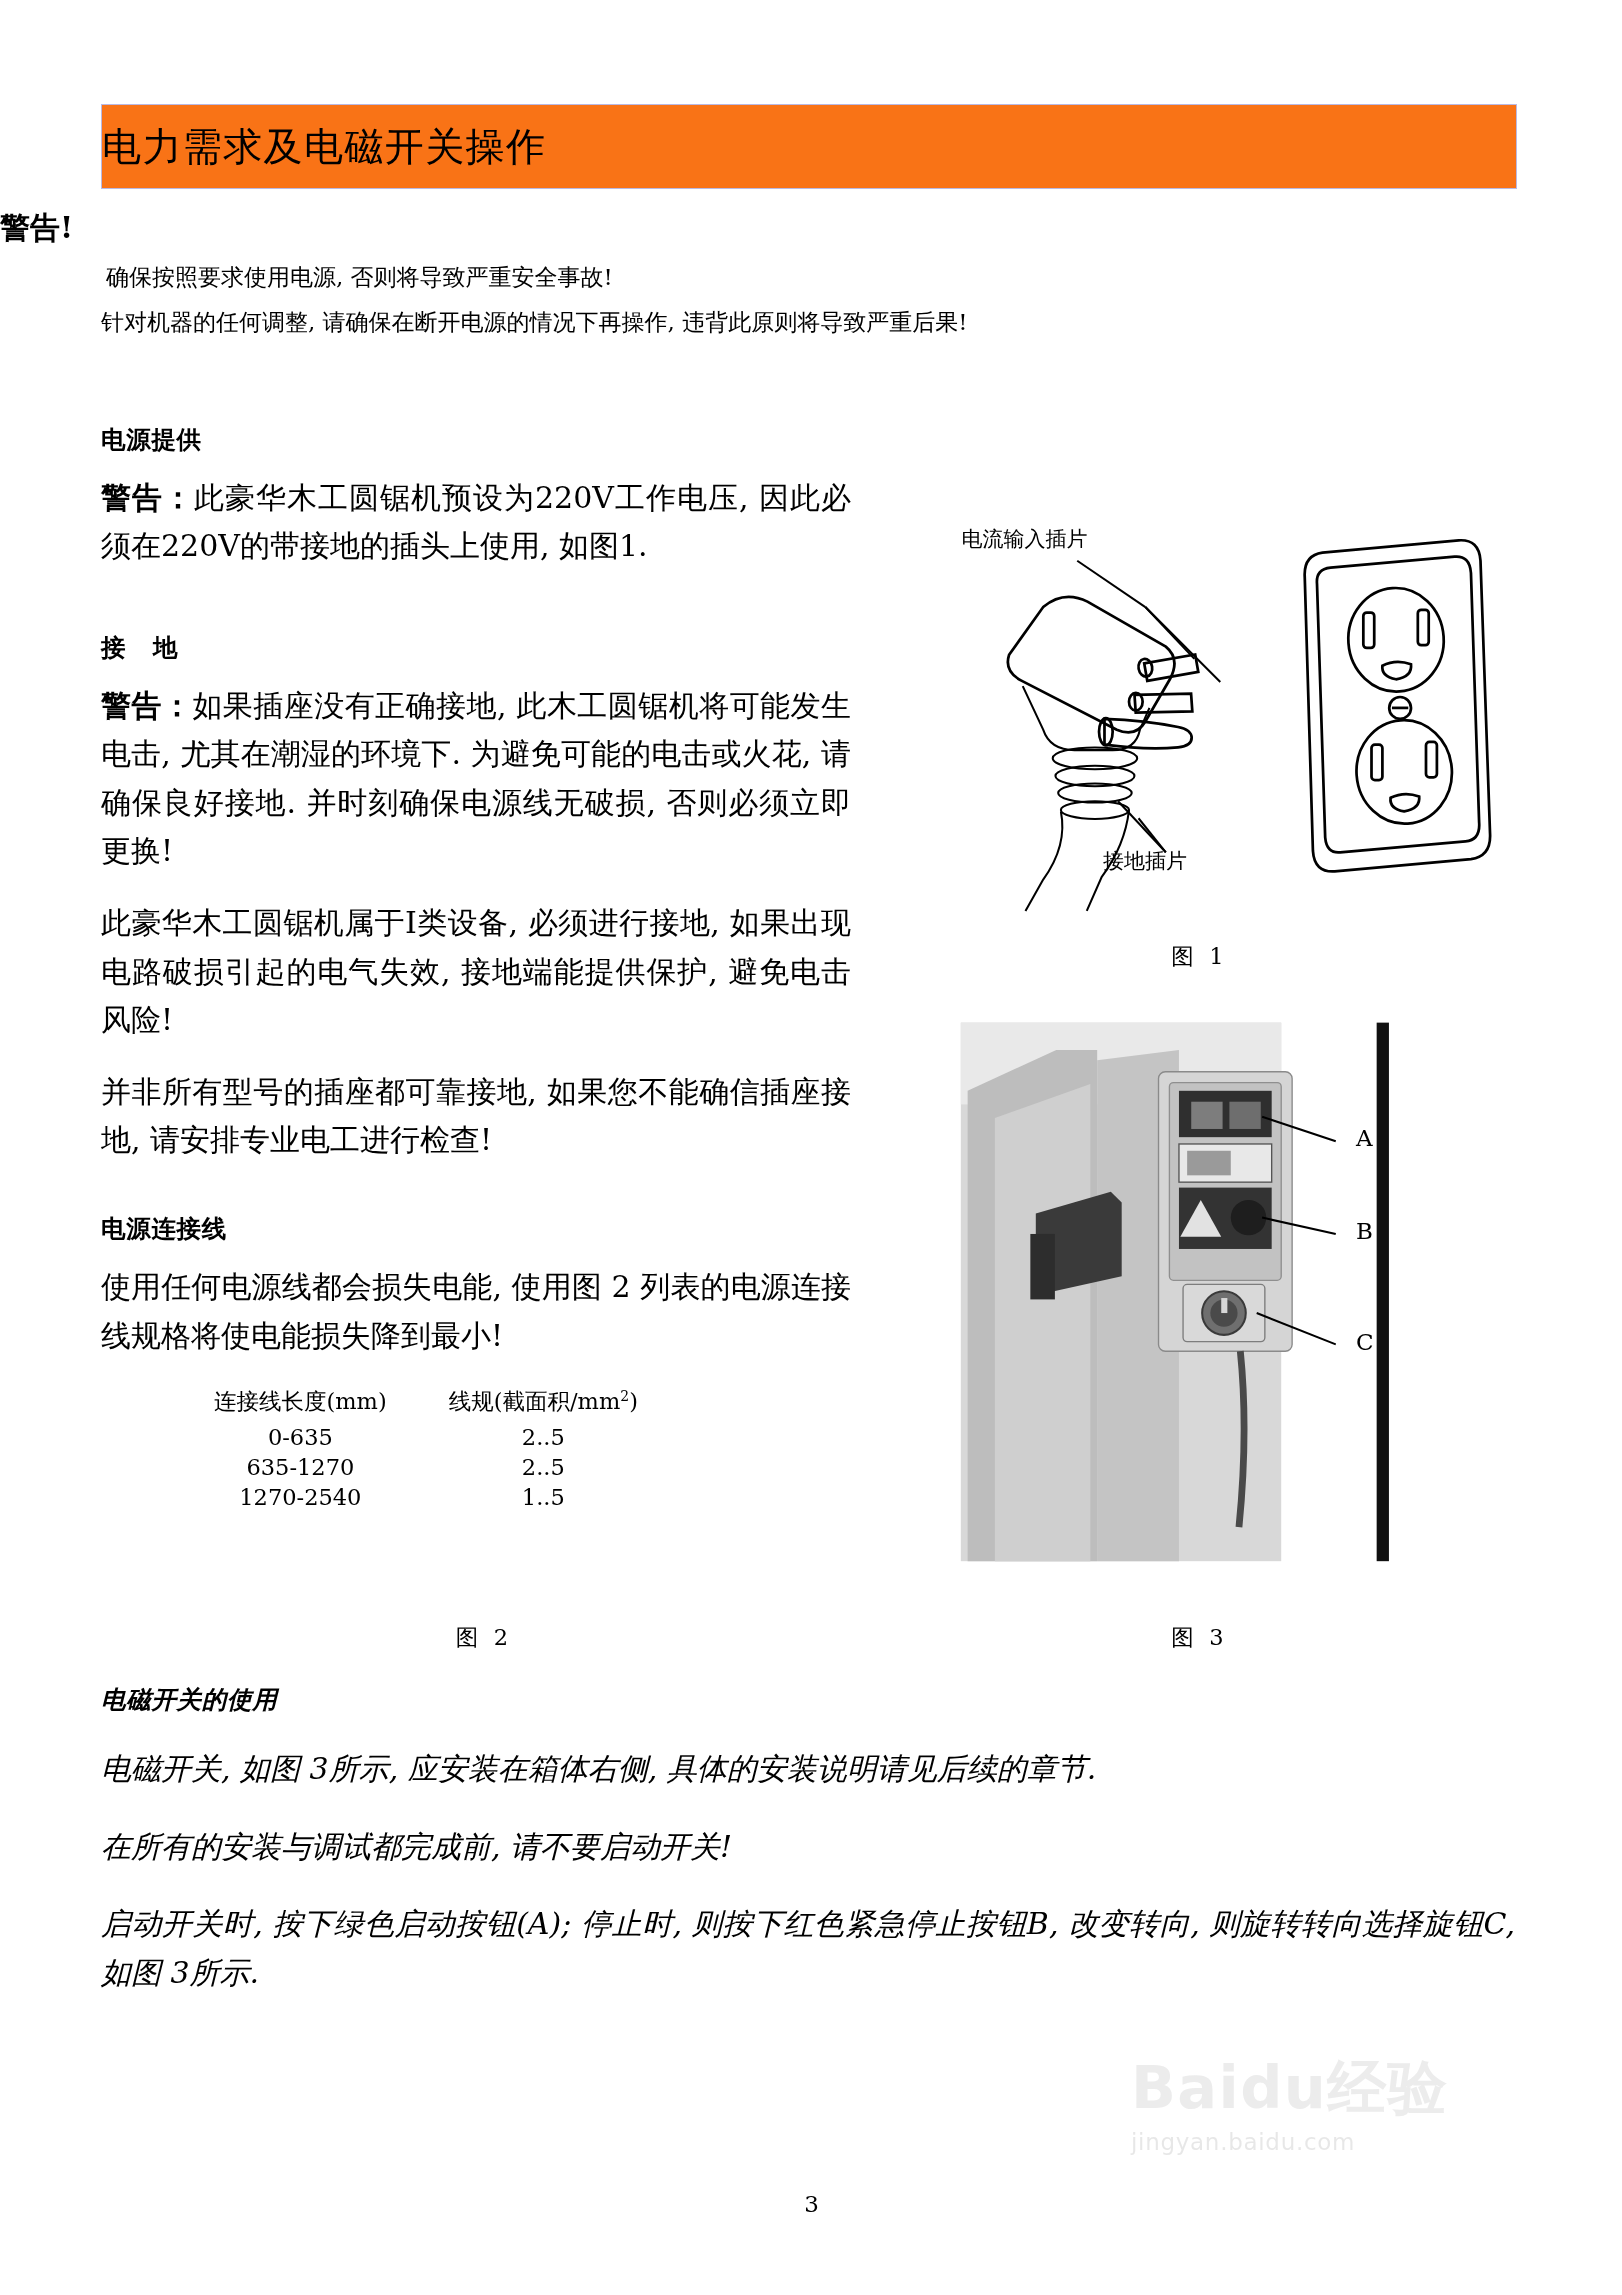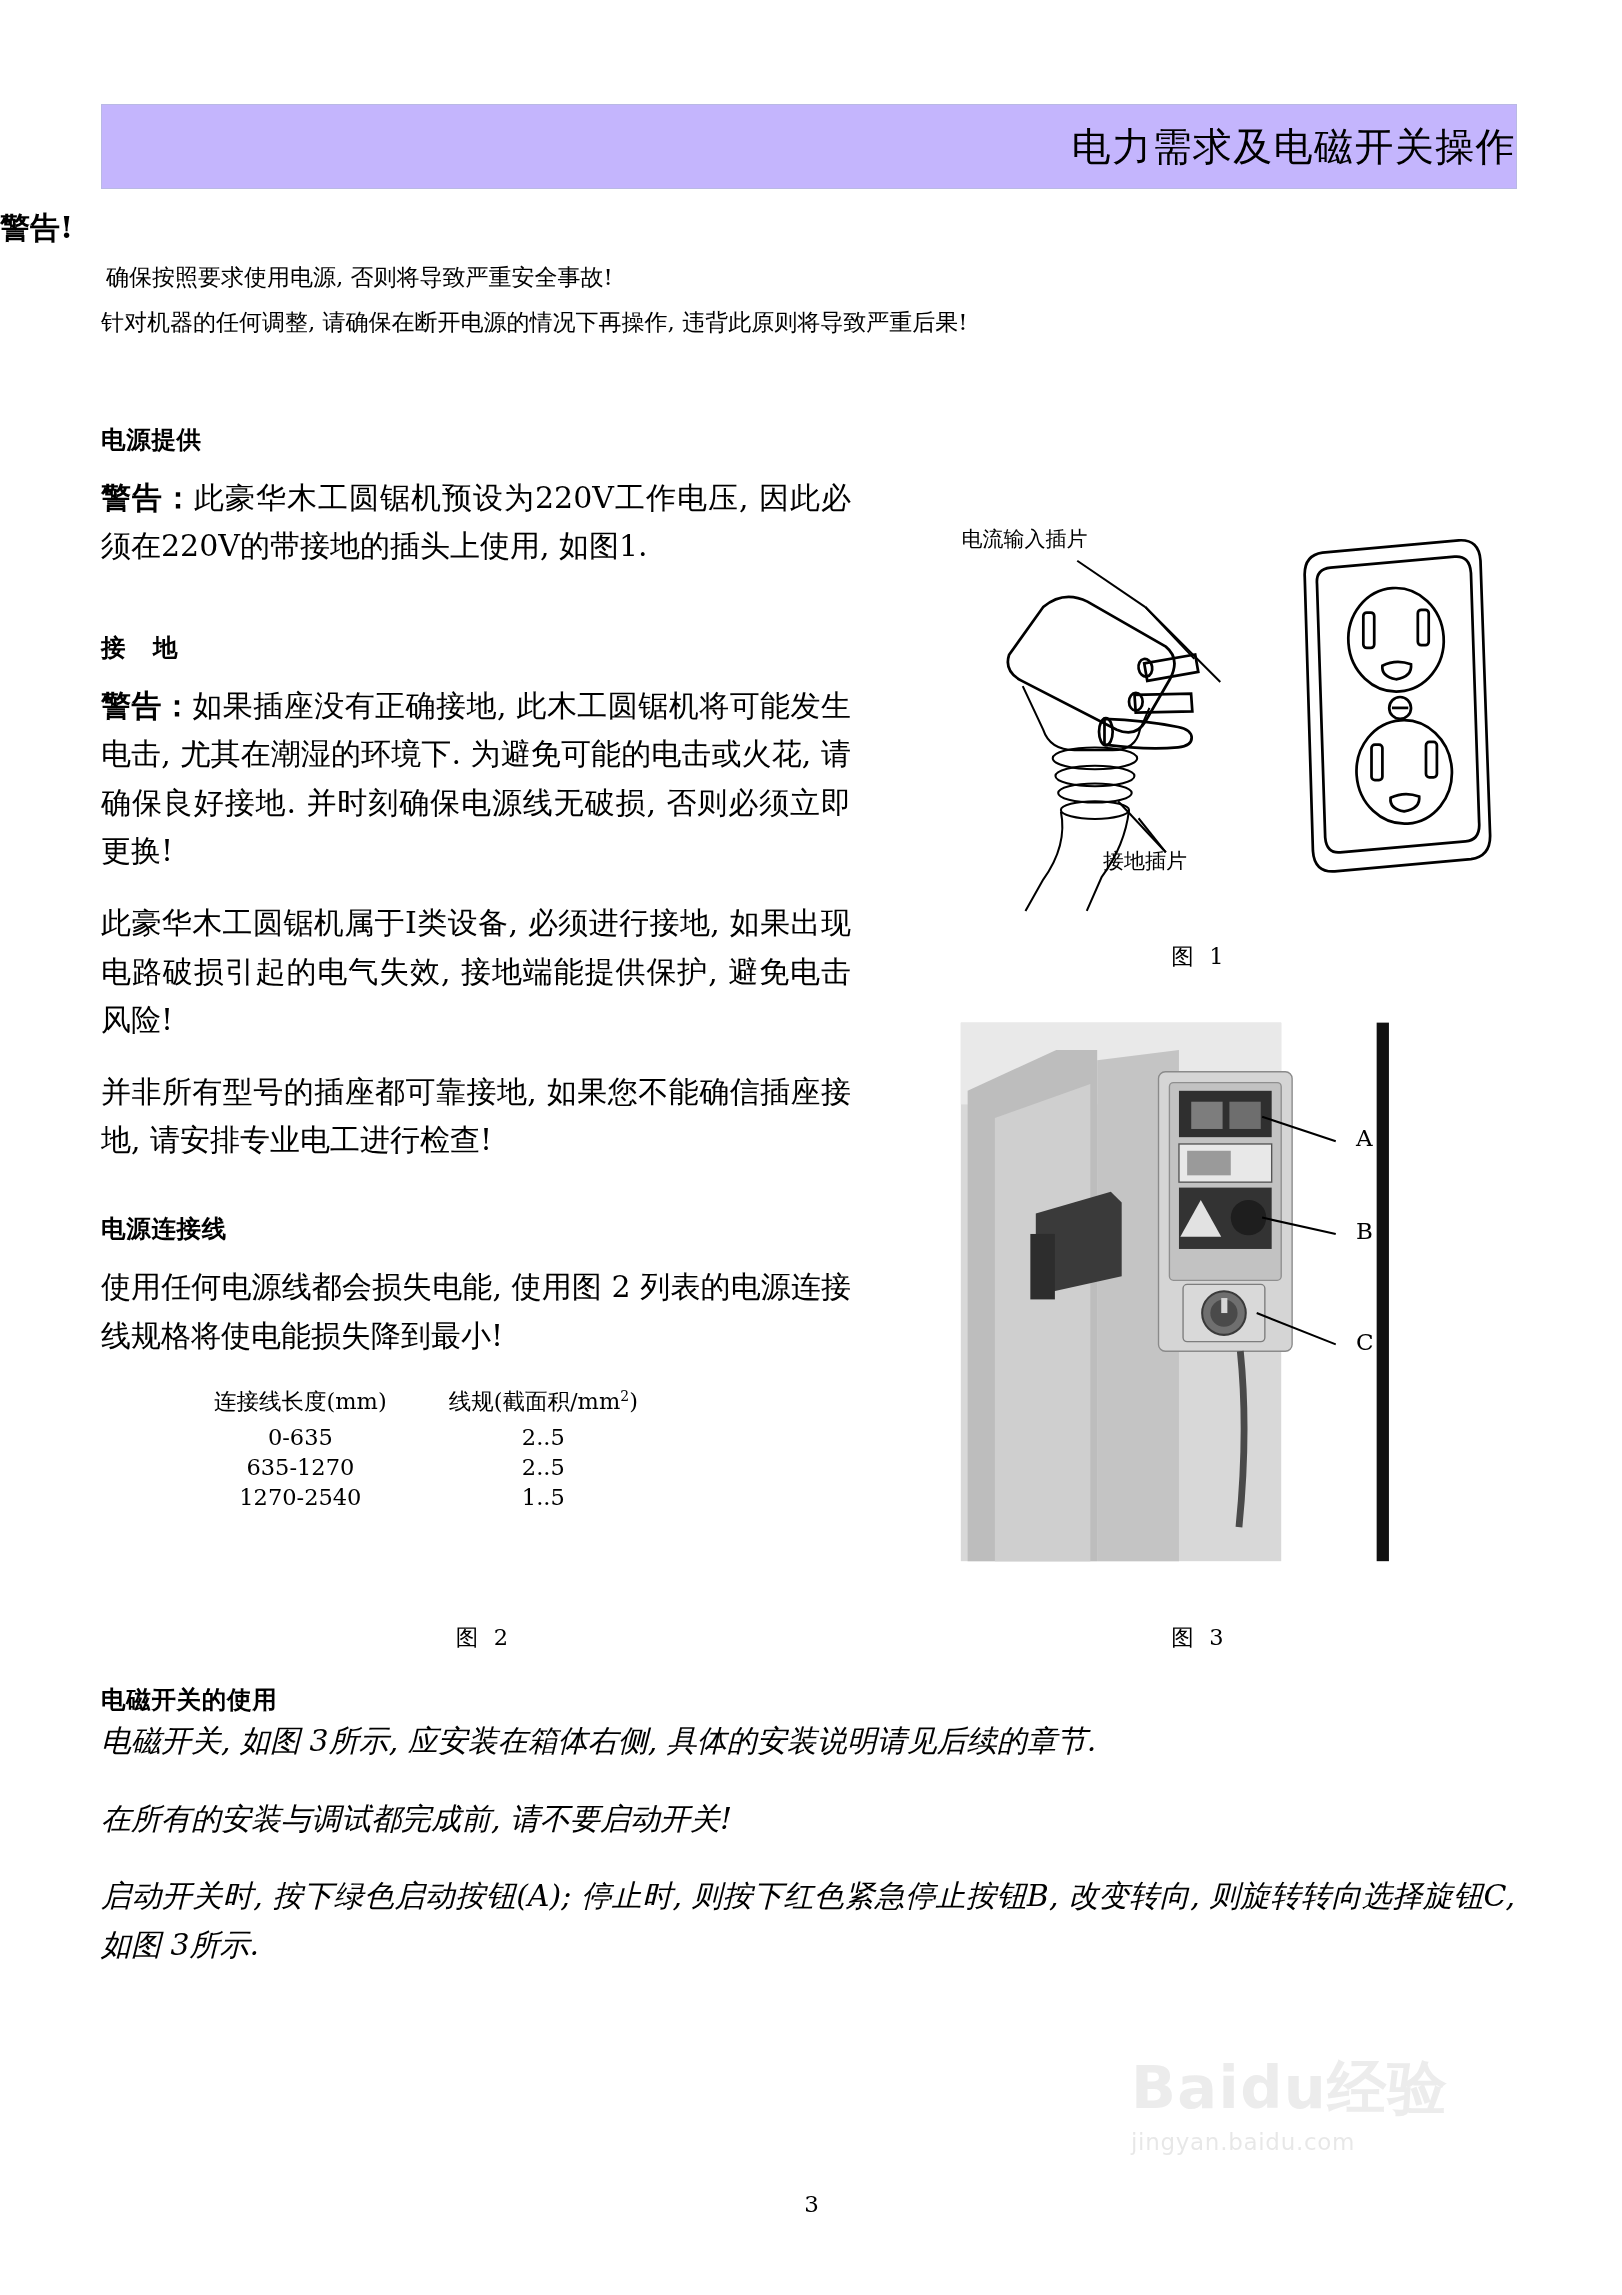--- a/index.html
+++ b/index.html
@@ -25,25 +25,25 @@
     height: 2295px;
   }
 
   
   .title-banner {
     position: absolute;
     left: 101px;
     top: 104px;
     width: 1414px;
     height: 83px;
-    background: #c4b5fd;
+    background: #f97316;
     border: 1.4px solid #b9b9e4;
     display: flex;
     align-items: center;
-    justify-content: flex-end;
+    justify-content: flex-start;
   }
   .title-banner .title-text {
     font-size: 39px;
     letter-spacing: 1.4px;
     color: #000;
   }
 
   
   .warning-heading {
     position: absolute;
@@ -120,21 +120,21 @@
     letter-spacing: 4.1px;
   }
 
   
   .bottom-sec {
     position: absolute;
     left: 101px;
     top: 1683px;
     width: 1414px;
   }
-  .bottom-sec .sec-head { margin-bottom: 1px; }
+  .bottom-sec .sec-head { margin-bottom: 29px; font-style: italic; }
   .bottom-sec .para { margin-bottom: 29px; font-style: italic; }
 
   
   .fig1-wrap {
     position: absolute;
     left: 941px;
     top: 525px;
     width: 579px;
     height: 423px;
   }

